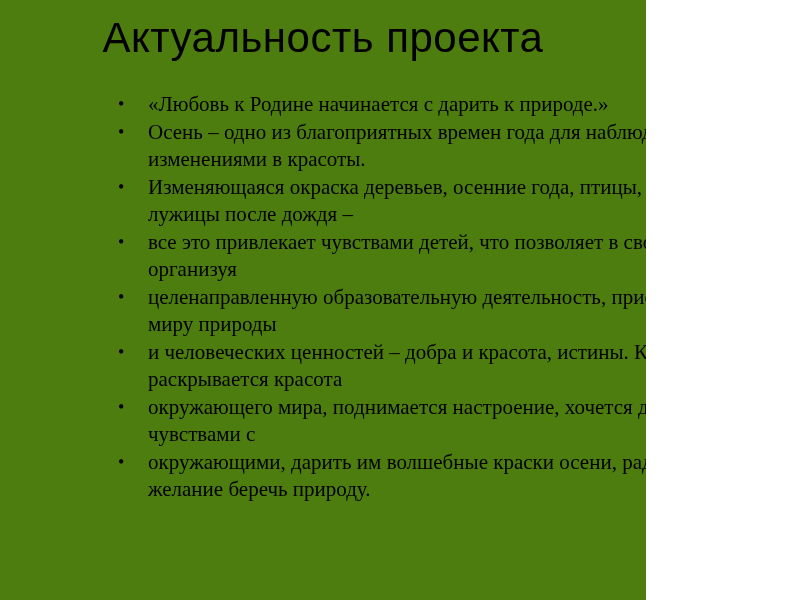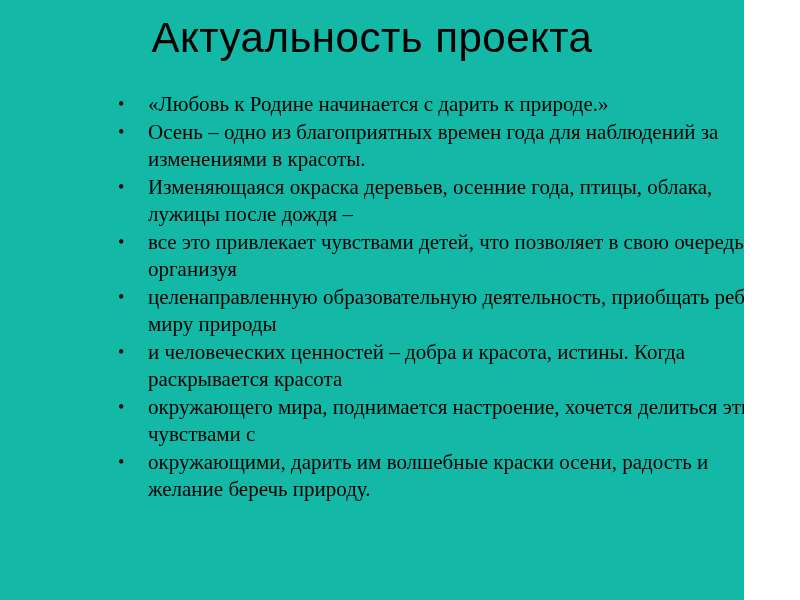--- a/index.html
+++ b/index.html
@@ -2,23 +2,23 @@
 <html><head>
 <meta charset="utf-8">
 <style>
   html, body {
     margin: 0;
     padding: 0;
     background: #ffffff;
   }
   .slide {
     position: relative;
-    width: 744px;
+    width: 646px;
     height: 600px;
-    background: #14b8a6;
+    background: #4d7c0f;
     overflow: hidden;
     text-decoration: underline;
   }
   .slide-title {
     position: absolute;
     top: 16px;
     left: 0;
     width: 100%;
     text-align: center;
     font-family: "Liberation Sans", sans-serif;

